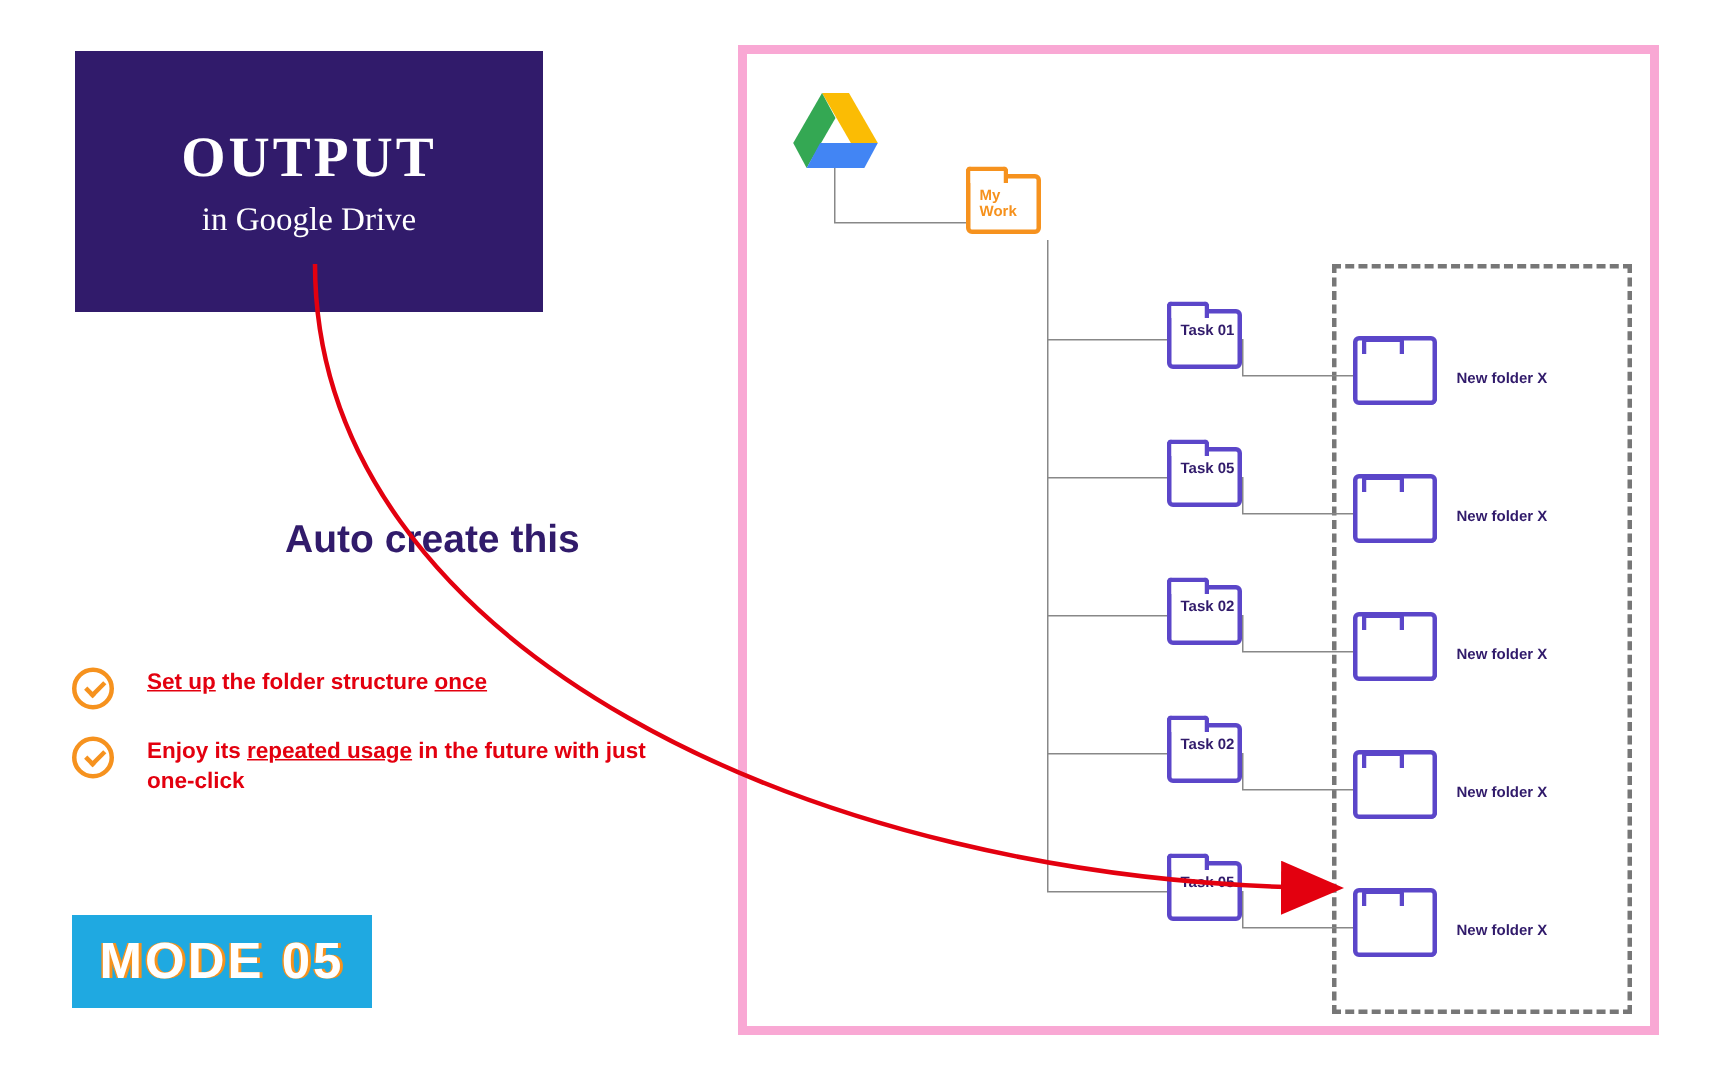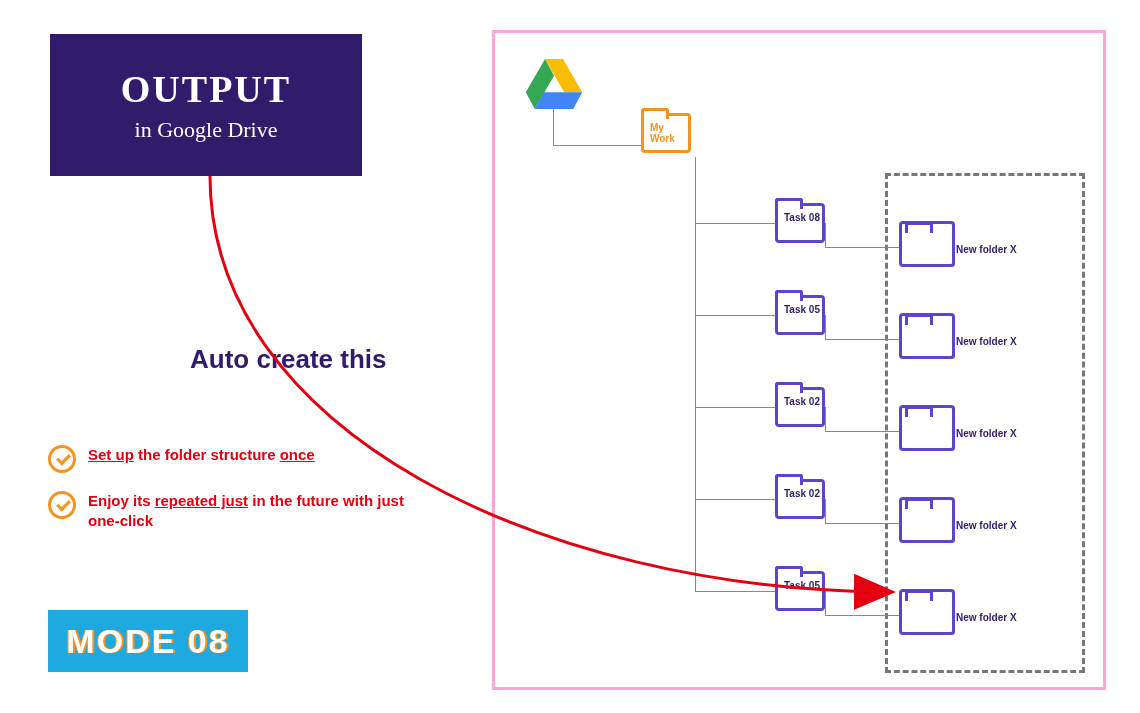--- a/index.html
+++ b/index.html
@@ -10,21 +10,21 @@
     font-family: -apple-system, "Helvetica Neue", Arial, sans-serif;
     background: #fff;
     position: relative;
     overflow: hidden;
   }
 
   
   .output-box {
     position: absolute;
     left: 50px; top: 34px;
-    width: 312px; height: 142px;
+    width: 312px; height: 174px;
     background: #311b6b;
     color: #fff;
     text-align: center;
     display: flex; flex-direction: column;
     justify-content: center; align-items: center;
     font-family: Georgia, "Times New Roman", serif;
   }
   .output-box .t1 { font-size: 38px; font-weight: 700; letter-spacing: 2px; }
   .output-box .t2 { font-size: 22px; margin-top: 6px; }
 
@@ -35,21 +35,21 @@
     font-size: 26px;
     font-weight: 700;
   }
 
   .bullets {
     position: absolute;
     left: 48px; top: 445px;
     width: 410px;
   }
   .bullet {
-    display: flex; gap: 12px;
+    display: flex; gap: 22px;
     margin-bottom: 18px;
     align-items: flex-start;
   }
   .check-ring {
     flex: 0 0 28px; height: 28px;
     border: 3px solid #F6921E;
     border-radius: 50%;
     position: relative;
   }
   .check-ring:after {
@@ -83,21 +83,21 @@
     font-weight: 900;
     color: #fff;
     text-shadow: 2px 0 0 #F6921E, -1px 0 0 #F6921E;
   }
 
   
   .panel {
     position: absolute;
     left: 492px; top: 30px;
     width: 614px; height: 660px;
-    border: 3px solid #f9a8d4;
+    border: 6px solid #f9a8d4;
     background: #fff;
   }
 
   
   .drive {
     position: absolute;
     left: 30px; top: 26px;
     width: 58px; height: 50px;
   }
   .drive svg { width: 100%; height: 100%; }
@@ -144,21 +144,21 @@
 
   .folder-label {
     position: absolute;
     font-size: 10px;
     font-weight: 700;
     line-height: 1.1;
   }
   .lbl-inside { top: 6px; left: 6px; width: 40px; }
   .lbl-inside.orange-text { color: #F6921E; }
   .lbl-inside.purple-text { color: #311b6b; }
-  .lbl-right { left: 48px; top: 14px; width: 90px; color: #311b6b; }
+  .lbl-right { left: 60px; top: 14px; width: 90px; color: #311b6b; }
 
   
   .line { position: absolute; background: #888; }
   .vline { width: 1px; }
   .hline { height: 1px; }
 
   
   .dashbox {
     position: absolute;
     border: 3px dashed #777;
@@ -180,26 +180,26 @@
 
 <div class="auto-create">Auto create this</div>
 
 <div class="bullets">
   <div class="bullet">
     <div class="check-ring"></div>
     <div class="bullet-text"><u>Set up</u> the folder structure <u>once</u></div>
   </div>
   <div class="bullet">
     <div class="check-ring"></div>
-    <div class="bullet-text">Enjoy its <u>repeated just</u> in the future with just one-click</div>
+    <div class="bullet-text">Enjoy its <u>repeated usage</u> in the future with just one-click</div>
   </div>
 </div>
 
 <div class="mode-badge">
-  <span>MODE 08</span>
+  <span>MODE 05</span>
 </div>
 
 <div class="panel">
 
   <div class="drive">
     <svg viewBox="0 0 88 78">
       <polygon points="30,0 58,0 88,52 60,52" fill="#FBBC04"></polygon>
       <polygon points="30,0 0,52 14,78 44,26" fill="#34A853"></polygon>
       <polygon points="88,52 74,78 14,78 28,52" fill="#4285F4"></polygon>
     </svg>
@@ -211,21 +211,21 @@
   <div class="folder orange" style="left:146px; top:80px;">
     <div class="folder-label lbl-inside orange-text">My Work</div>
   </div>
 
   <div class="line vline" style="left: 200px; top: 124px; height: 434px;"></div>
 
   <div class="dashbox" style="left:390px; top:140px; width:200px; height:500px;"></div>
 
 <div class="line hline" style="left:200px; top:190px; width:80px;"></div>
     <div class="folder purple" style="left:280px; top:170px;">
-       <div class="folder-label lbl-inside purple-text">Task 08</div>
+       <div class="folder-label lbl-inside purple-text">Task 01</div>
      </div>
     <div class="line vline" style="left:330px; top:190px; height:24px;"></div>
      <div class="line hline" style="left:330px; top:214px; width:80px;"></div>
     <div class="folder purple stack" style="left:410px; top:194px;">
        <div class="folder-label lbl-right">New folder X</div>
      </div>
     <div class="line hline" style="left:200px; top:282px; width:80px;"></div>
     <div class="folder purple" style="left:280px; top:262px;">
        <div class="folder-label lbl-inside purple-text">Task 05</div>
      </div>

